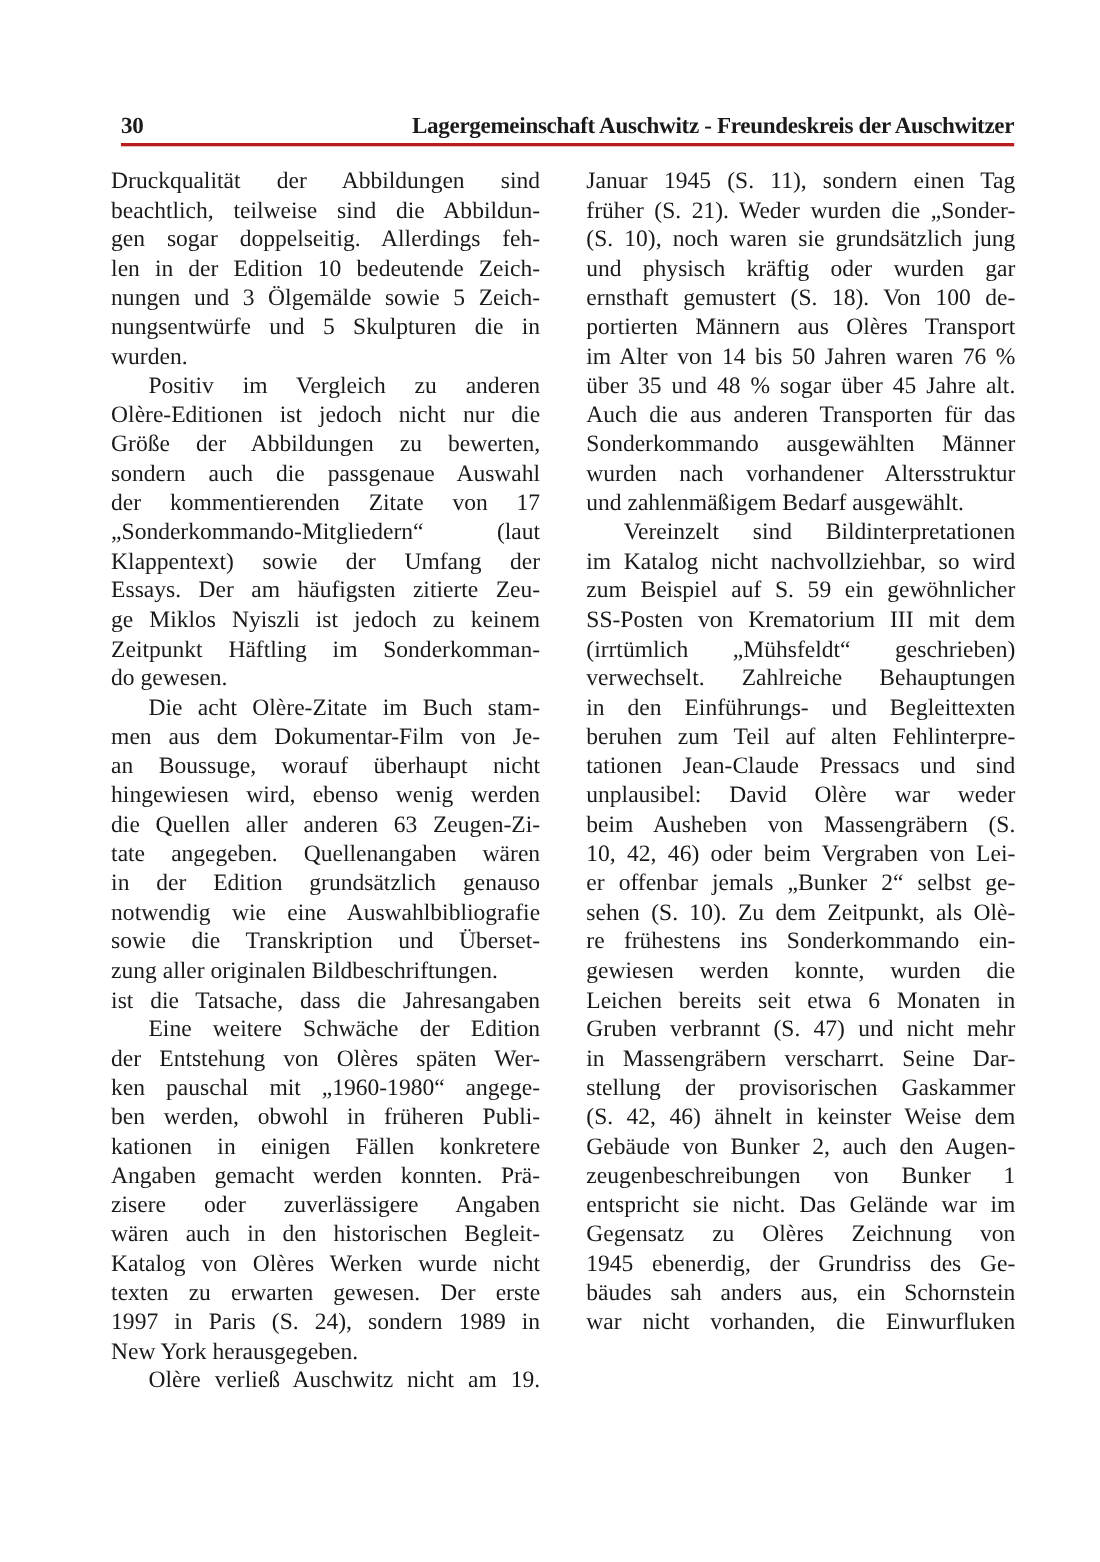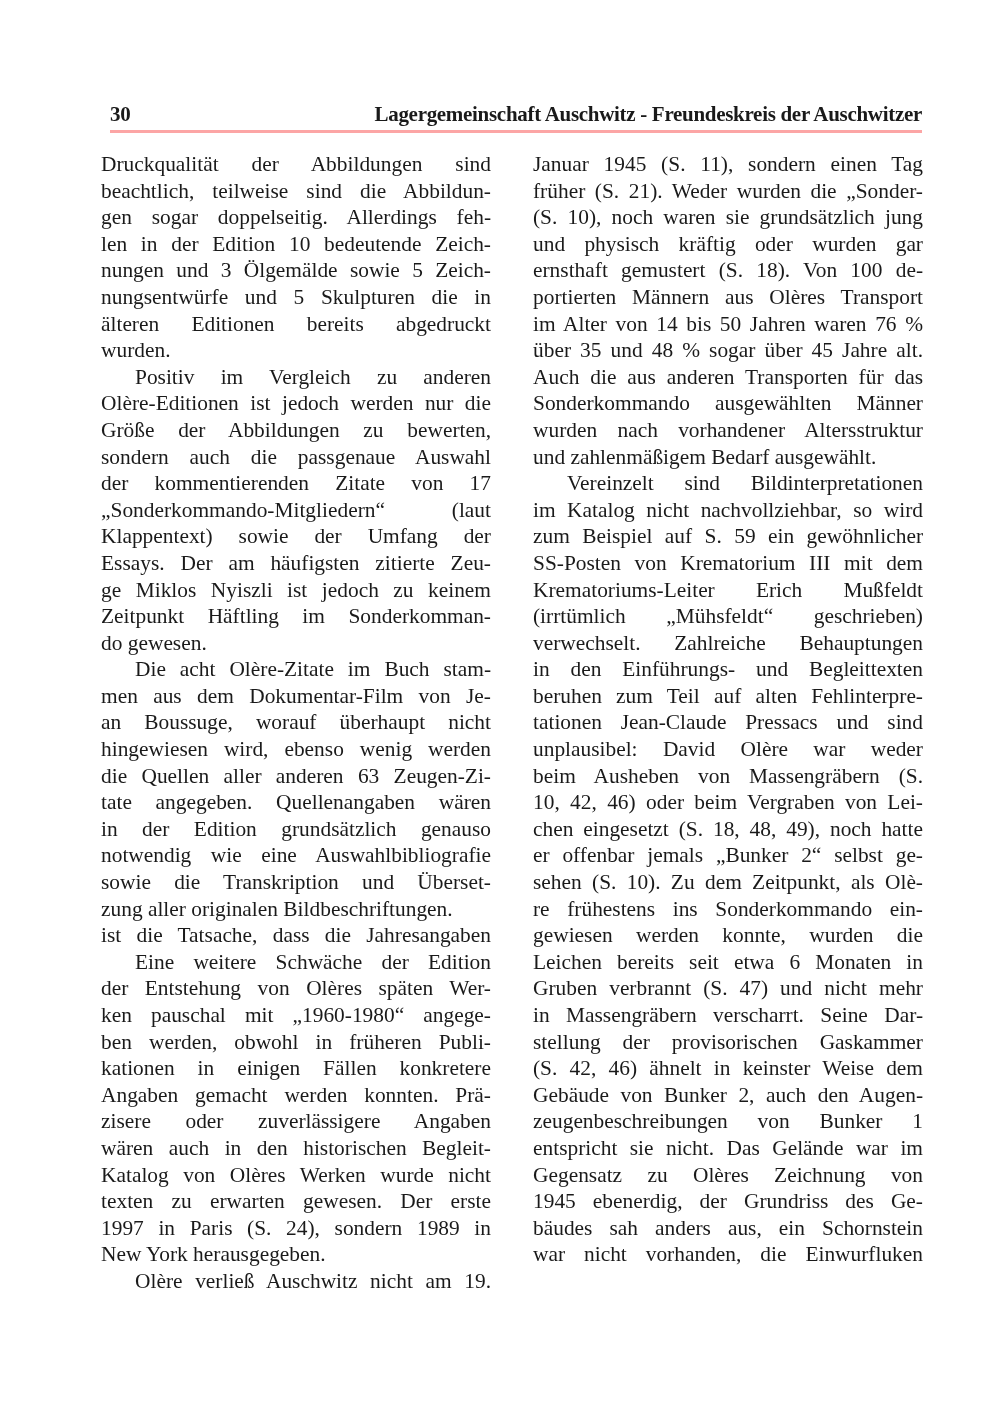--- a/index.html
+++ b/index.html
@@ -14,21 +14,21 @@
       overflow: hidden;
       font-family: "Liberation Serif", "DejaVu Serif", serif;
       color: #1a1a1a;
     }
     .page-header {
       position: absolute;
       left: 110px;
       top: 98px;
       width: 812px;
       height: 32px;
-      border-bottom: 3px solid #fca5a5;
+      border-bottom: 3px solid #b91c1c;
     }
     .page-number {
       position: absolute;
       left: 0;
       top: 4px;
       font-size: 21px;
       font-weight: bold;
       letter-spacing: -0.3px;
     }
     .running-title {
@@ -74,26 +74,25 @@
 </div>
 
 <div class="column col-left">
     <div>
       <span class="line">Druckqualität der Abbildungen sind</span>
       <span class="line">beachtlich, teilweise sind die Abbildun-</span>
       <span class="line">gen sogar doppelseitig. Allerdings feh-</span>
       <span class="line">len in der Edition 10 bedeutende Zeich-</span>
       <span class="line">nungen und 3 Ölgemälde sowie 5 Zeich-</span>
       <span class="line">nungsentwürfe und 5 Skulpturen die in</span>
-      <span class="line">älteren Editionen bereits abgedruckt</span>
       <span class="line last">wurden.</span>
     </div>
     <div>
       <span class="line indent">Positiv im Vergleich zu anderen</span>
-      <span class="line">Olère-Editionen ist jedoch werden nur die</span>
+      <span class="line">Olère-Editionen ist jedoch nicht nur die</span>
       <span class="line">Größe der Abbildungen zu bewerten,</span>
       <span class="line">sondern auch die passgenaue Auswahl</span>
       <span class="line">der kommentierenden Zitate von 17</span>
       <span class="line">„Sonderkommando-Mitgliedern“ (laut</span>
       <span class="line">Klappentext) sowie der Umfang der</span>
       <span class="line">Essays. Der am häufigsten zitierte Zeu-</span>
       <span class="line">ge Miklos Nyiszli ist jedoch zu keinem</span>
       <span class="line">Zeitpunkt Häftling im Sonderkomman-</span>
       <span class="line last">do gewesen.</span>
     </div>
@@ -141,30 +140,28 @@
       <span class="line">Auch die aus anderen Transporten für das</span>
       <span class="line">Sonderkommando ausgewählten Männer</span>
       <span class="line">wurden nach vorhandener Altersstruktur</span>
       <span class="line last">und zahlenmäßigem Bedarf ausgewählt.</span>
     </div>
     <div>
       <span class="line indent">Vereinzelt sind Bildinterpretationen</span>
       <span class="line">im Katalog nicht nachvollziehbar, so wird</span>
       <span class="line">zum Beispiel auf S. 59 ein gewöhnlicher</span>
       <span class="line">SS-Posten von Krematorium III mit dem</span>
-      <span class="line">Krematoriums-Leiter Erich Mußfeldt</span>
       <span class="line">(irrtümlich „Mühsfeldt“ geschrieben)</span>
       <span class="line">verwechselt. Zahlreiche Behauptungen</span>
       <span class="line">in den Einführungs- und Begleittexten</span>
       <span class="line">beruhen zum Teil auf alten Fehlinterpre-</span>
       <span class="line">tationen Jean-Claude Pressacs und sind</span>
       <span class="line">unplausibel: David Olère war weder</span>
       <span class="line">beim Ausheben von Massengräbern (S.</span>
       <span class="line">10, 42, 46) oder beim Vergraben von Lei-</span>
-      <span class="line">chen eingesetzt (S. 18, 48, 49), noch hatte</span>
       <span class="line">er offenbar jemals „Bunker 2“ selbst ge-</span>
       <span class="line">sehen (S. 10). Zu dem Zeitpunkt, als Olè-</span>
       <span class="line">re frühestens ins Sonderkommando ein-</span>
       <span class="line">gewiesen werden konnte, wurden die</span>
       <span class="line">Leichen bereits seit etwa 6 Monaten in</span>
       <span class="line">Gruben verbrannt (S. 47) und nicht mehr</span>
       <span class="line">in Massengräbern verscharrt. Seine Dar-</span>
       <span class="line">stellung der provisorischen Gaskammer</span>
       <span class="line">(S. 42, 46) ähnelt in keinster Weise dem</span>
       <span class="line">Gebäude von Bunker 2, auch den Augen-</span>

